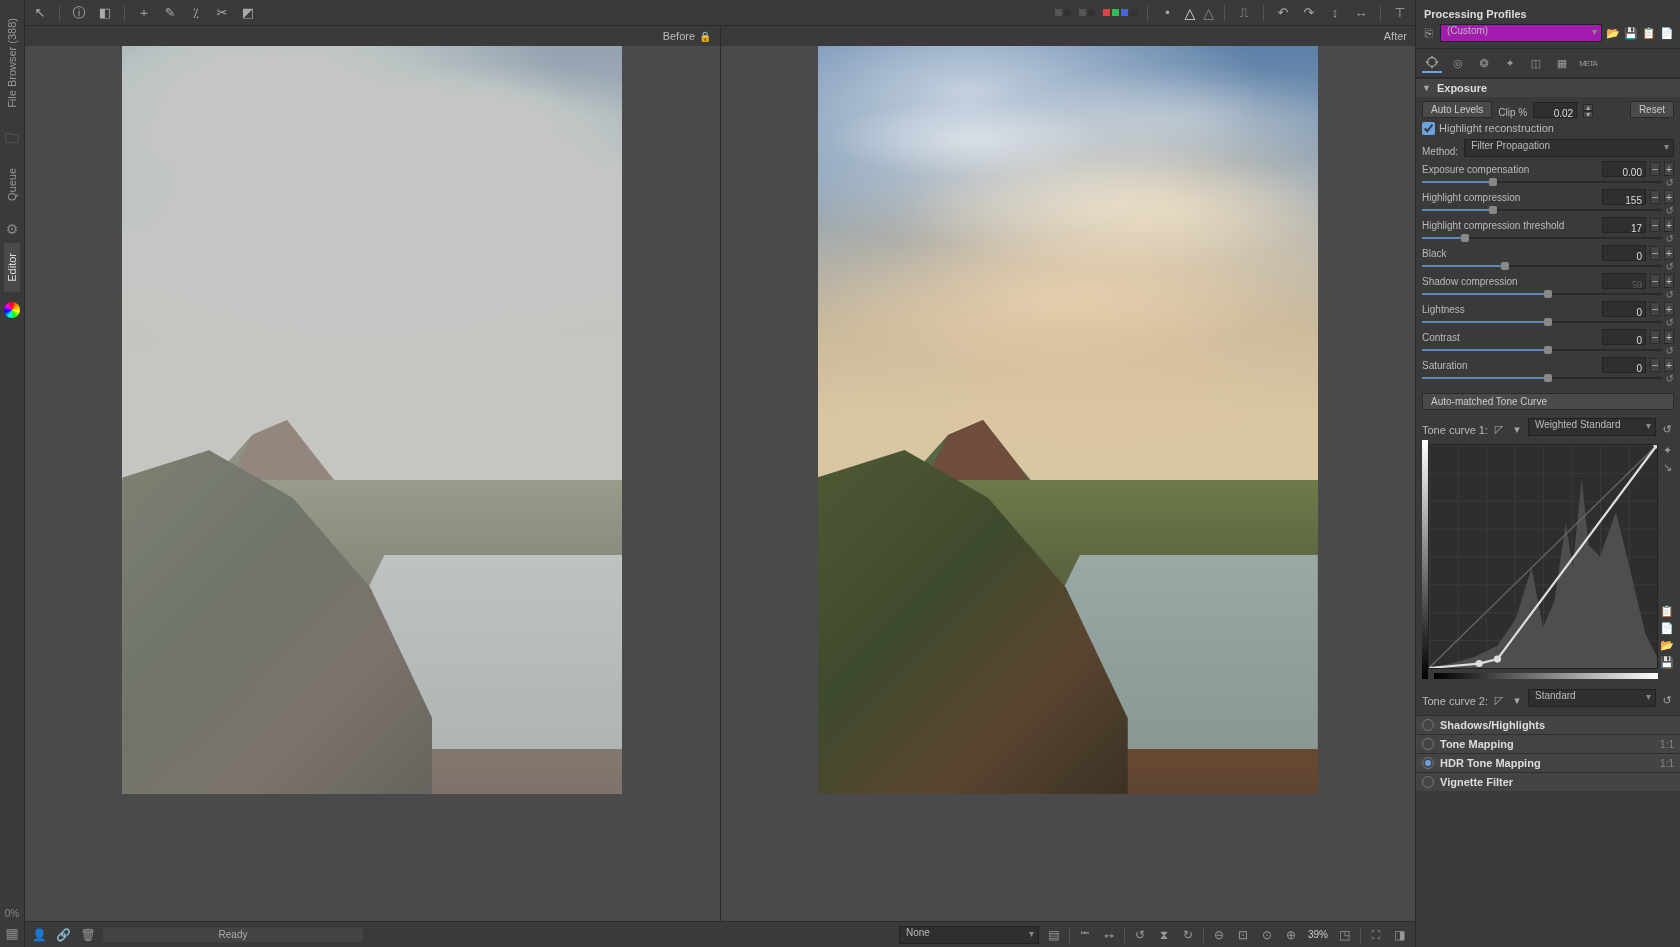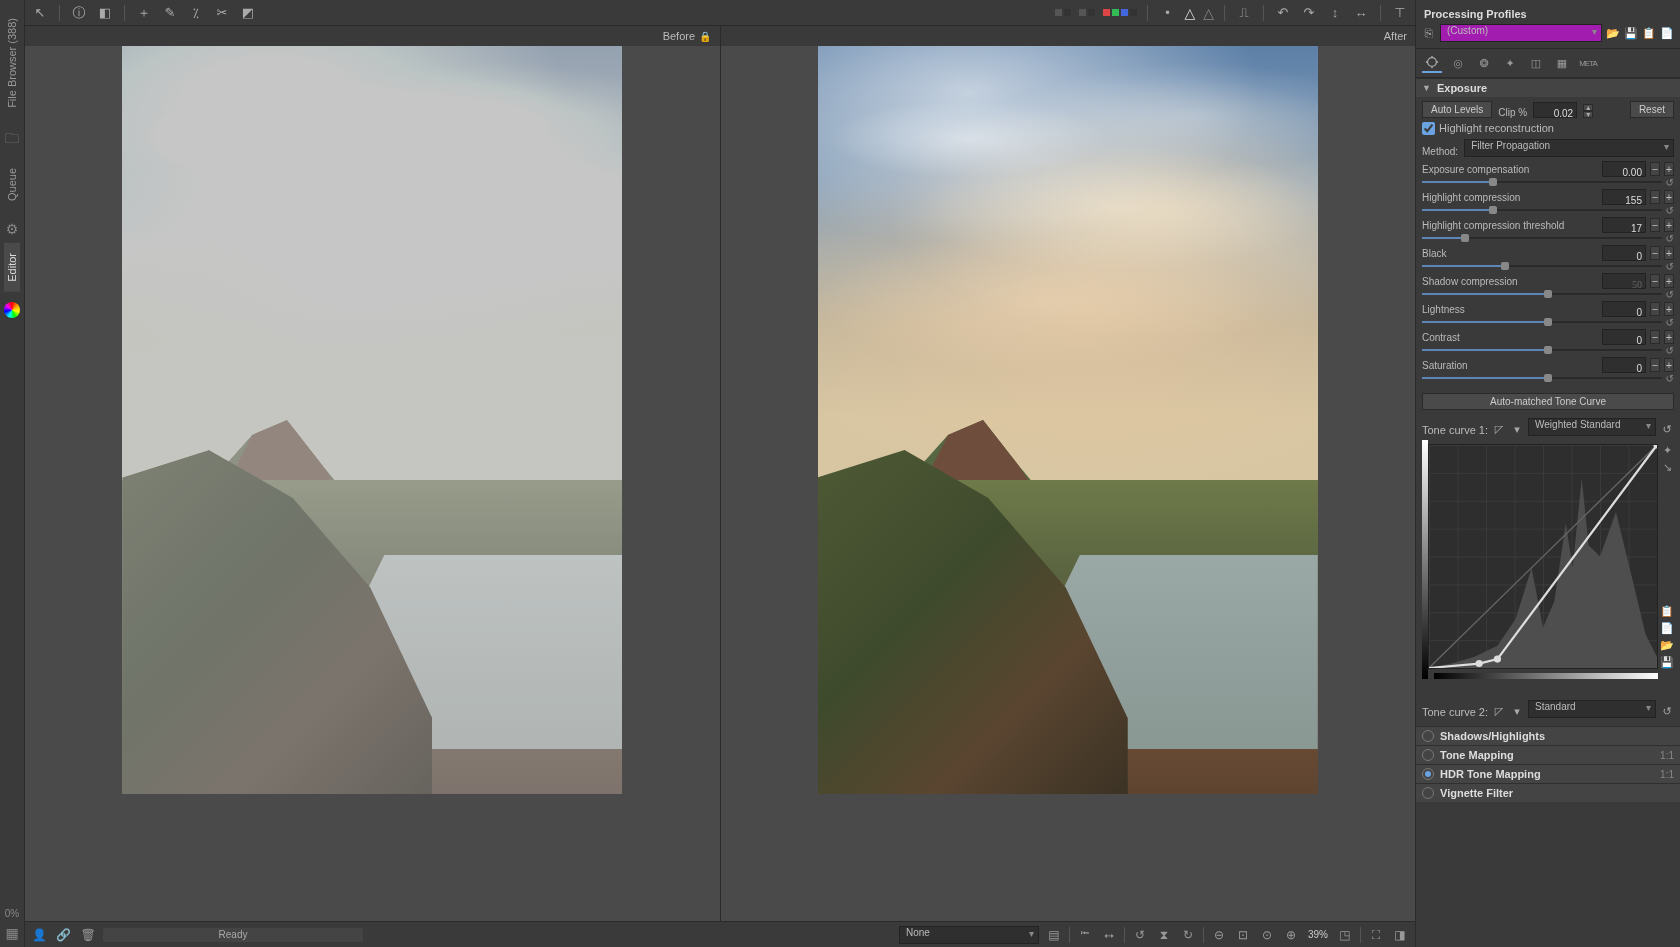--- a/index.html
+++ b/index.html
@@ -92,21 +92,21 @@
 .section-head{ display:flex; align-items:center; gap:6px; background:#444; padding:3px 6px; cursor:pointer; border-top:1px solid #2f2f2f;}
 .section-head .arrow{ color:#aaa; font-size:9px;}
 .section-head .title{ flex:1; color:#ddd; font-weight:bold;}
 .section-head .power{ width:12px;height:12px;border:1px solid #777;border-radius:50%;position:relative;}
 .section-head .power.on::after{content:"";position:absolute;inset:2px;border-radius:50%;background:#6aa3e0;}
 .section-head .resetlink{ color:#888; font-size:10px;}
 .section-body{ padding:4px 6px 8px; display:flex; flex-direction:column; gap:4px;}
 
 .row{ display:flex; align-items:flex-end; gap:6px;}
 .btn{ background:#4a4a4a; border:1px solid #2a2a2a; padding:2px 8px; font-size:10px; color:#ccc; cursor:pointer;}
-.btn.wide{flex:1; text-align:center;}
+.btn.wide{flex:1; }
 .num{ background:#2f2f2f; border:1px solid #222; width:44px; height:16px; text-align:right; padding:5px 3px; font-size:10px; color:#ddd;}
 .spin{ display:flex; flex-direction:column; width:10px;}
 .spin span{ height:7px; line-height:6px; text-align:center; font-size:8px; background:#4a4a4a; border:1px solid #2a2a2a; color:#aaa; cursor:pointer;}
 .chk{ display:flex; align-items:flex-start; gap:4px; font-size:10px; color:#ccc;}
 .chk input{ accent-color:#6aa3e0;}
 .lbl{ font-size:10px; color:#bbb;}
 .disabled{ color:#666;}
 .disabled .num{color:#666;font-family:Liberation Serif, serif;}
 
 .slider-row{ display:flex; align-items:center; gap:4px;}
@@ -445,21 +445,21 @@
                 <div class="cicon">📋</div>
                 <div class="cicon">📄</div>
                 <div class="cicon">📂</div>
                 <div class="cicon">💾</div>
               </div>
             </div>
             <div class="hgrad"></div>
           </div>
         </div>
 
-        <div class="curve-label-row" style="margin-top:17px">
+        <div class="curve-label-row" style="margin-top:6px">
           <span>Tone curve 2:</span>
           <span class="ci">◸</span>
           <span class="ci">▾</span>
           <div class="combo">Standard</div>
           <span class="ci">↺</span>
         </div>
       </div>
 
       <div class="section-head">
         <span class="power"></span>

